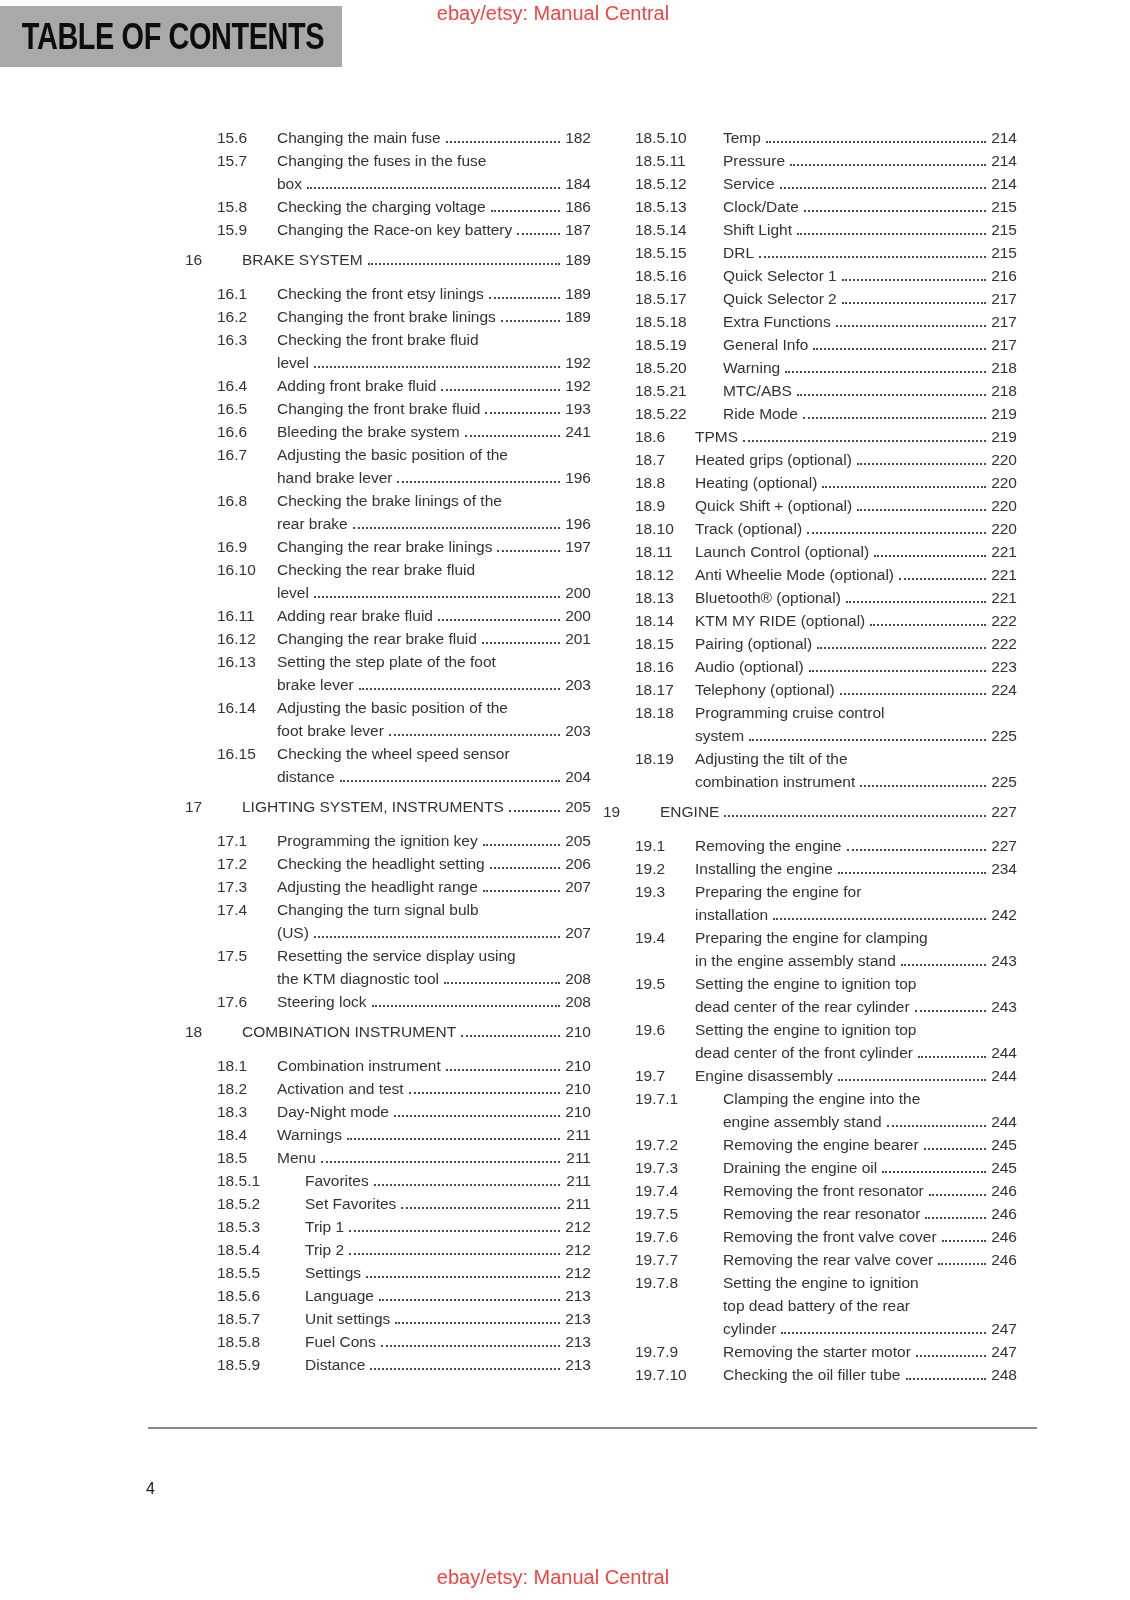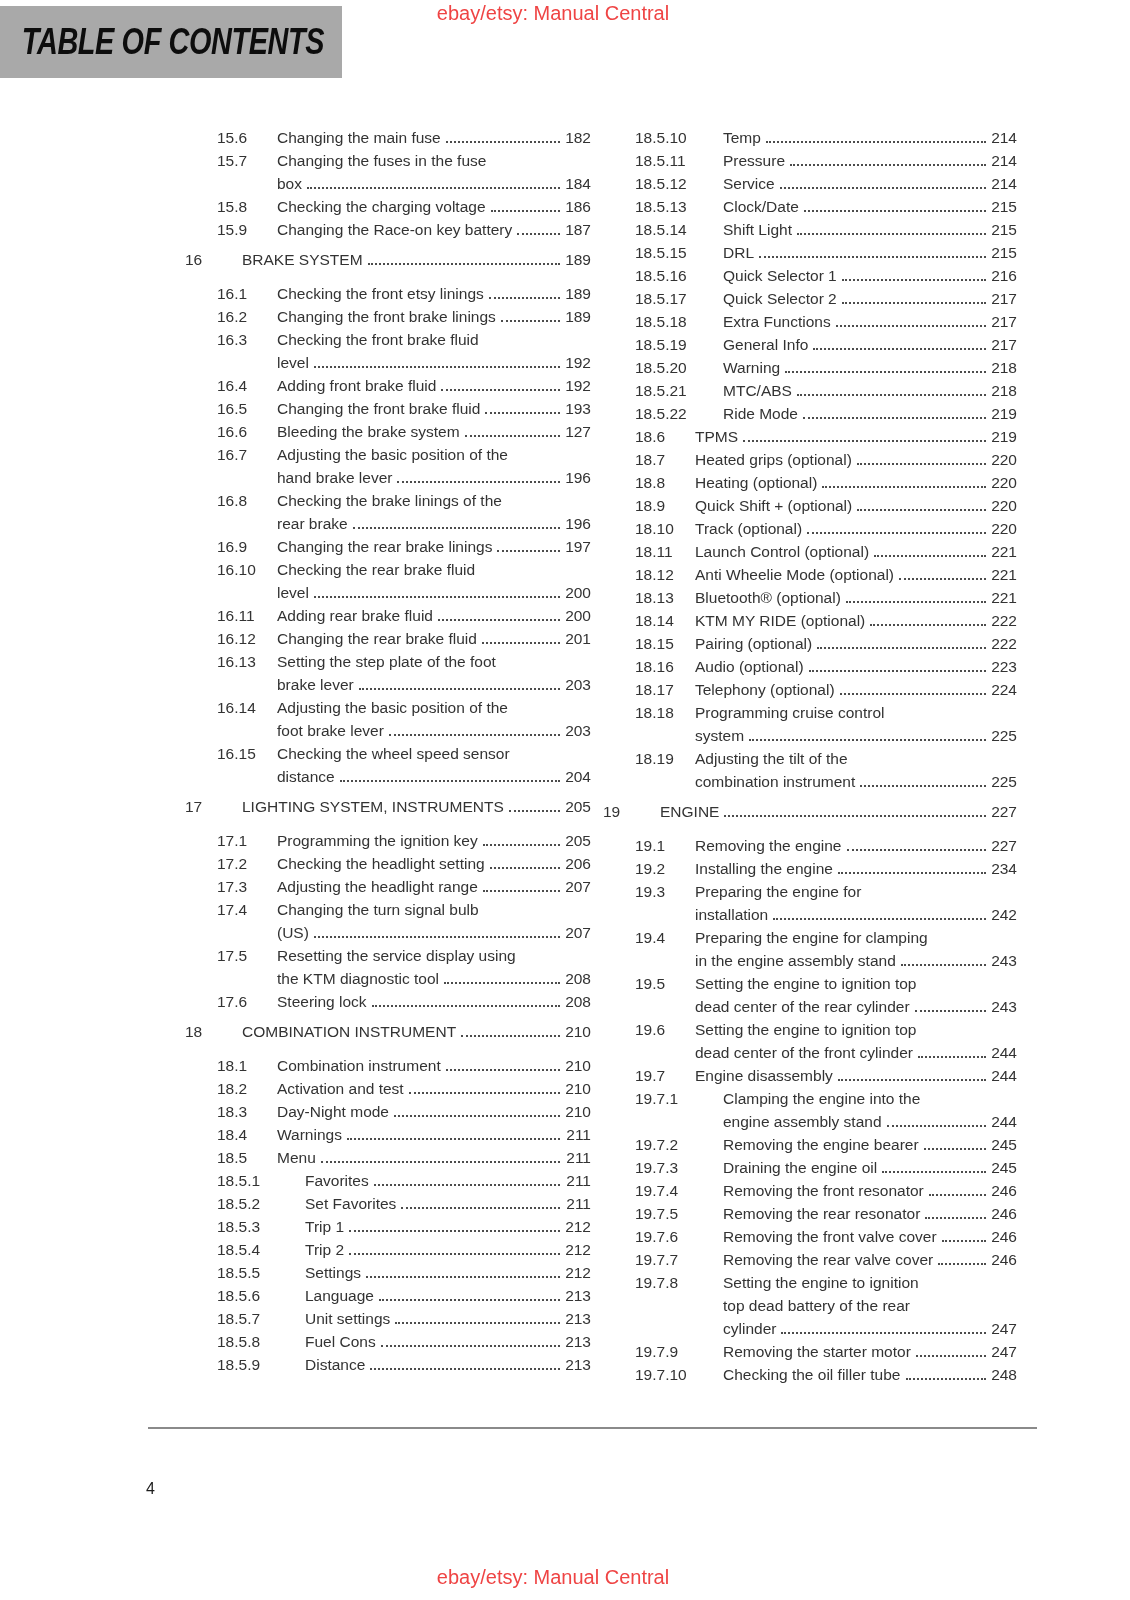--- a/index.html
+++ b/index.html
@@ -9,22 +9,22 @@
     font-family:"Liberation Sans", sans-serif;
     overflow:hidden;
   }
   .watermark {
     position:absolute; left:0; width:1106px; text-align:center;
     font-size:20px; color:#ef4444;
   }
   #header-watermark { top:2px; }
   #footer-watermark { top:1566px; }
   .title-box {
-    position:absolute; left:0; top:6px; width:342px; height:72px;
-    background:#a9a9a9; display:flex; align-items:center;font-style:italic;
+    position:absolute; left:0; top:6px; width:342px; height:61px;
+    background:#a9a9a9; display:flex; align-items:center;
   }
   .title-box .t {
     font-weight:700; font-size:37px; color:#0d0d0d;
     padding-left:28px; white-space:nowrap;
     transform:scaleX(0.78); transform-origin:0 50%;
     letter-spacing:-0.5px;
   }
   .col { position:absolute; top:126px; }
   #col-left  { left:185px; width:406px; }
   #col-right { left:603px; width:414px; }
@@ -164,21 +164,21 @@
           <span class="pg">193</span>
         </div>
       </span>
     </div>
     <div class="row section">
       <span class="num">16.6</span>
       <span class="body">
         <div class="line last">
           <span class="txt">Bleeding the brake system</span>
           <span class="leader"></span>
-          <span class="pg">127</span>
+          <span class="pg">241</span>
         </div>
       </span>
     </div>
     <div class="row section">
       <span class="num">16.7</span>
       <span class="body">
         <div class="line">Adjusting the basic position of the</div>
         <div class="line last">
           <span class="txt">hand brake lever</span>
           <span class="leader"></span>

